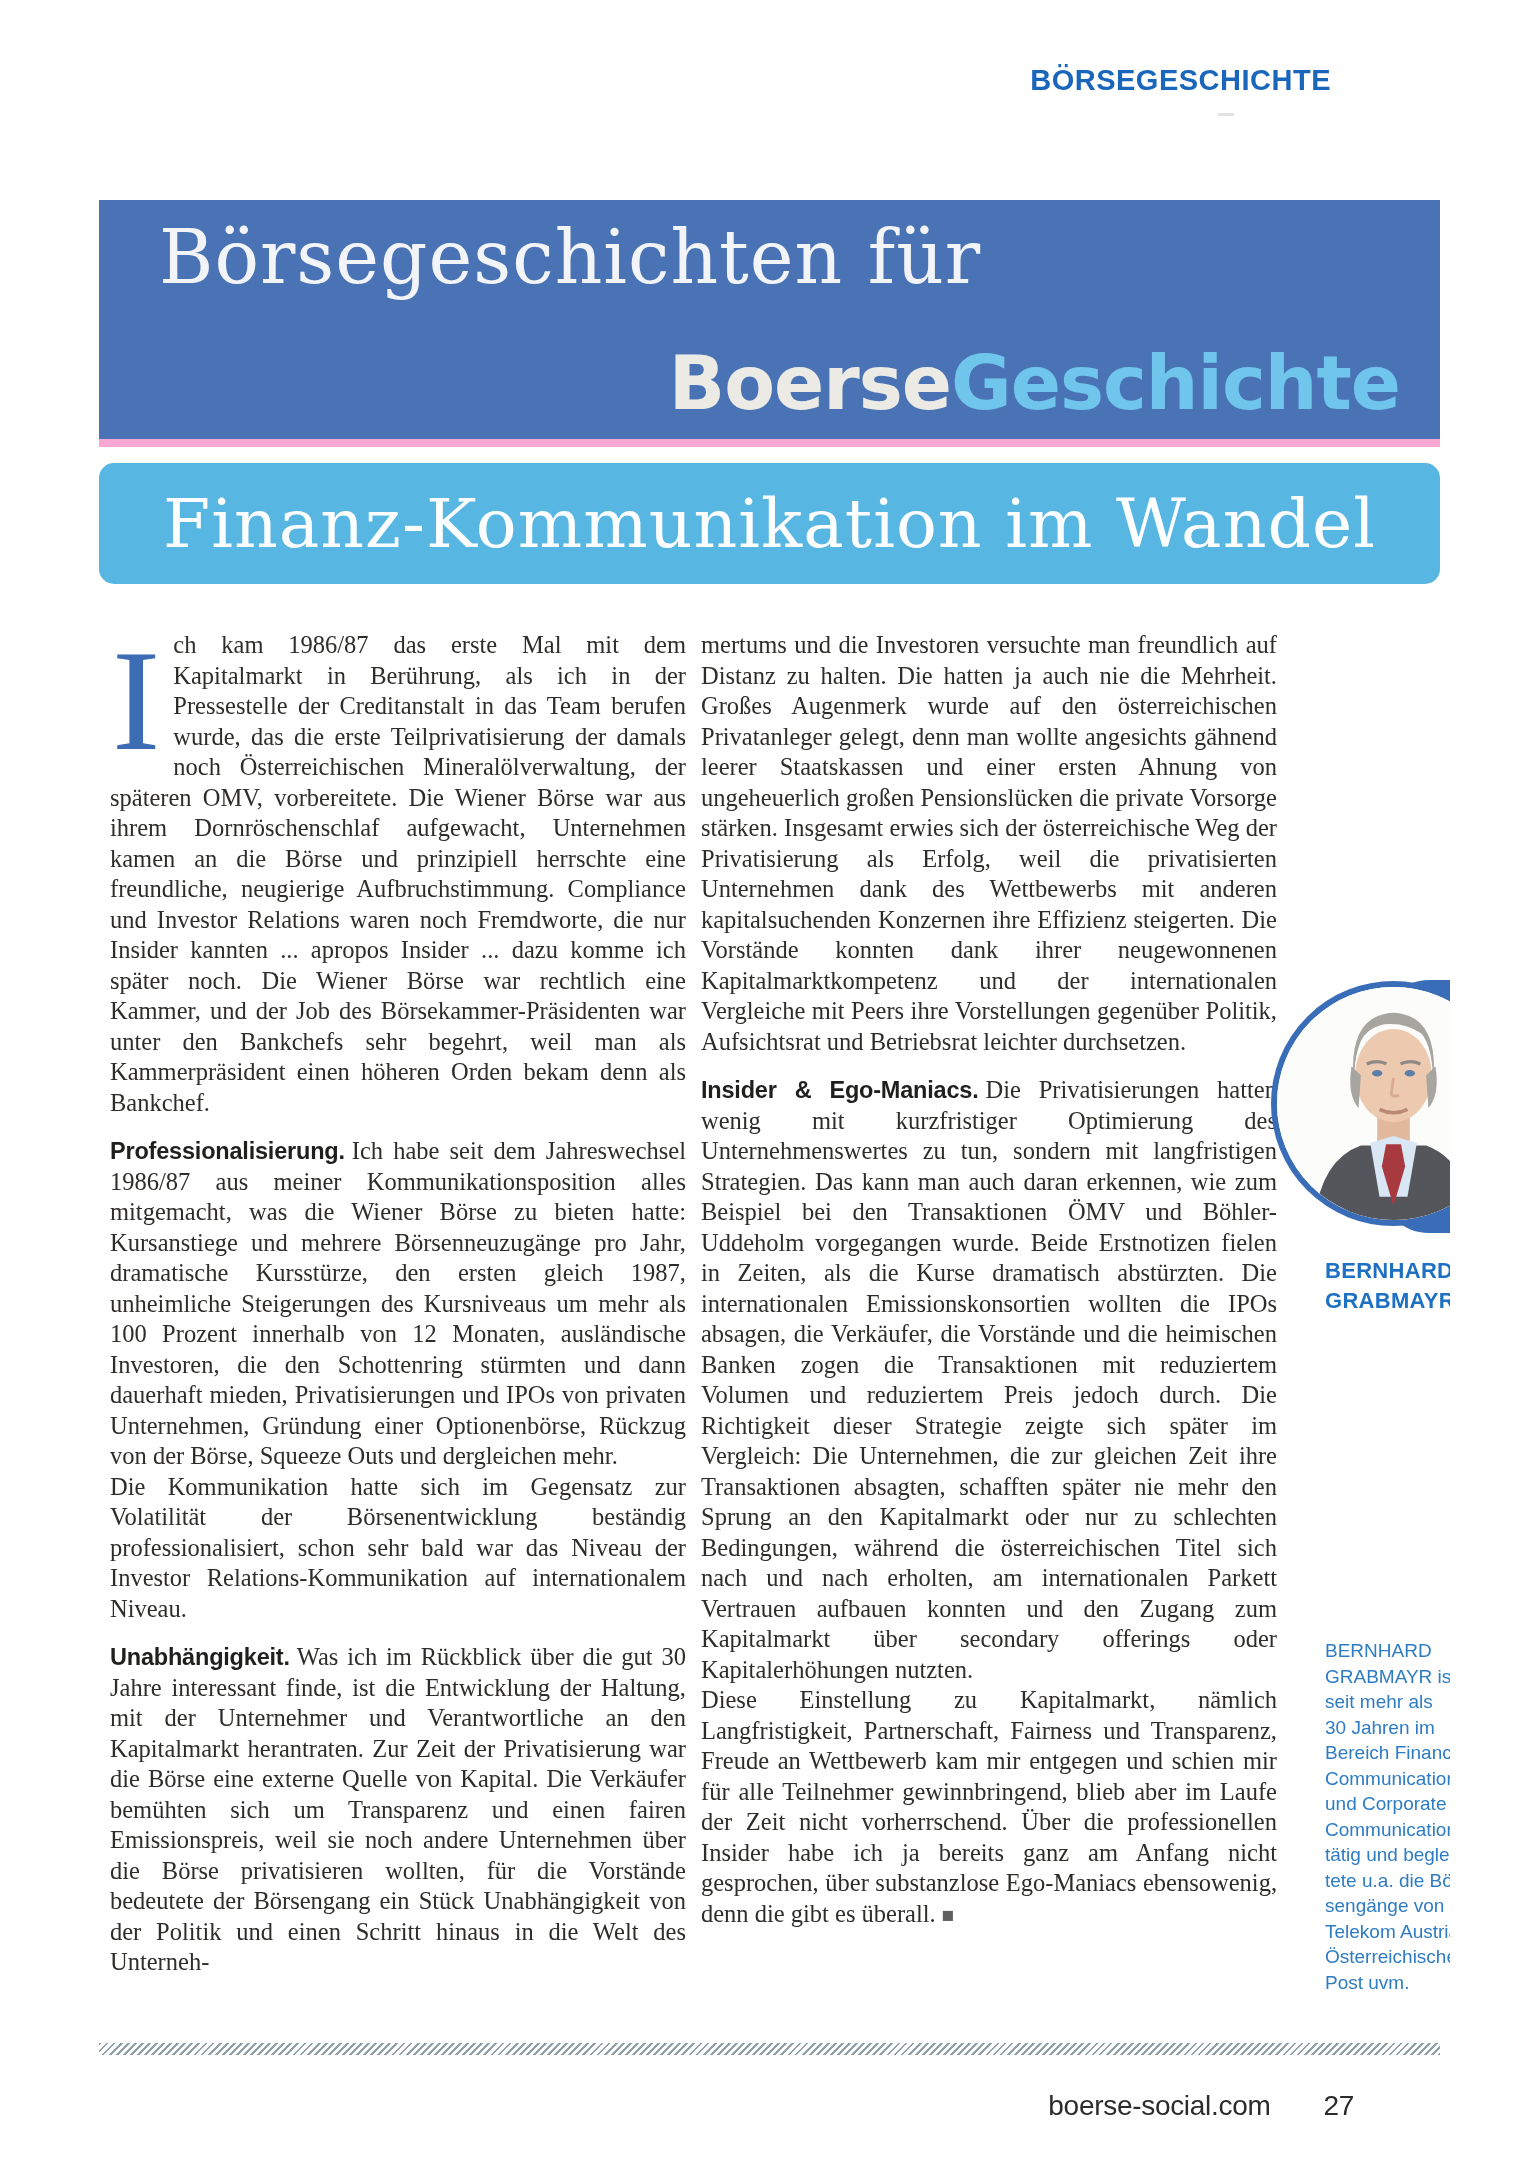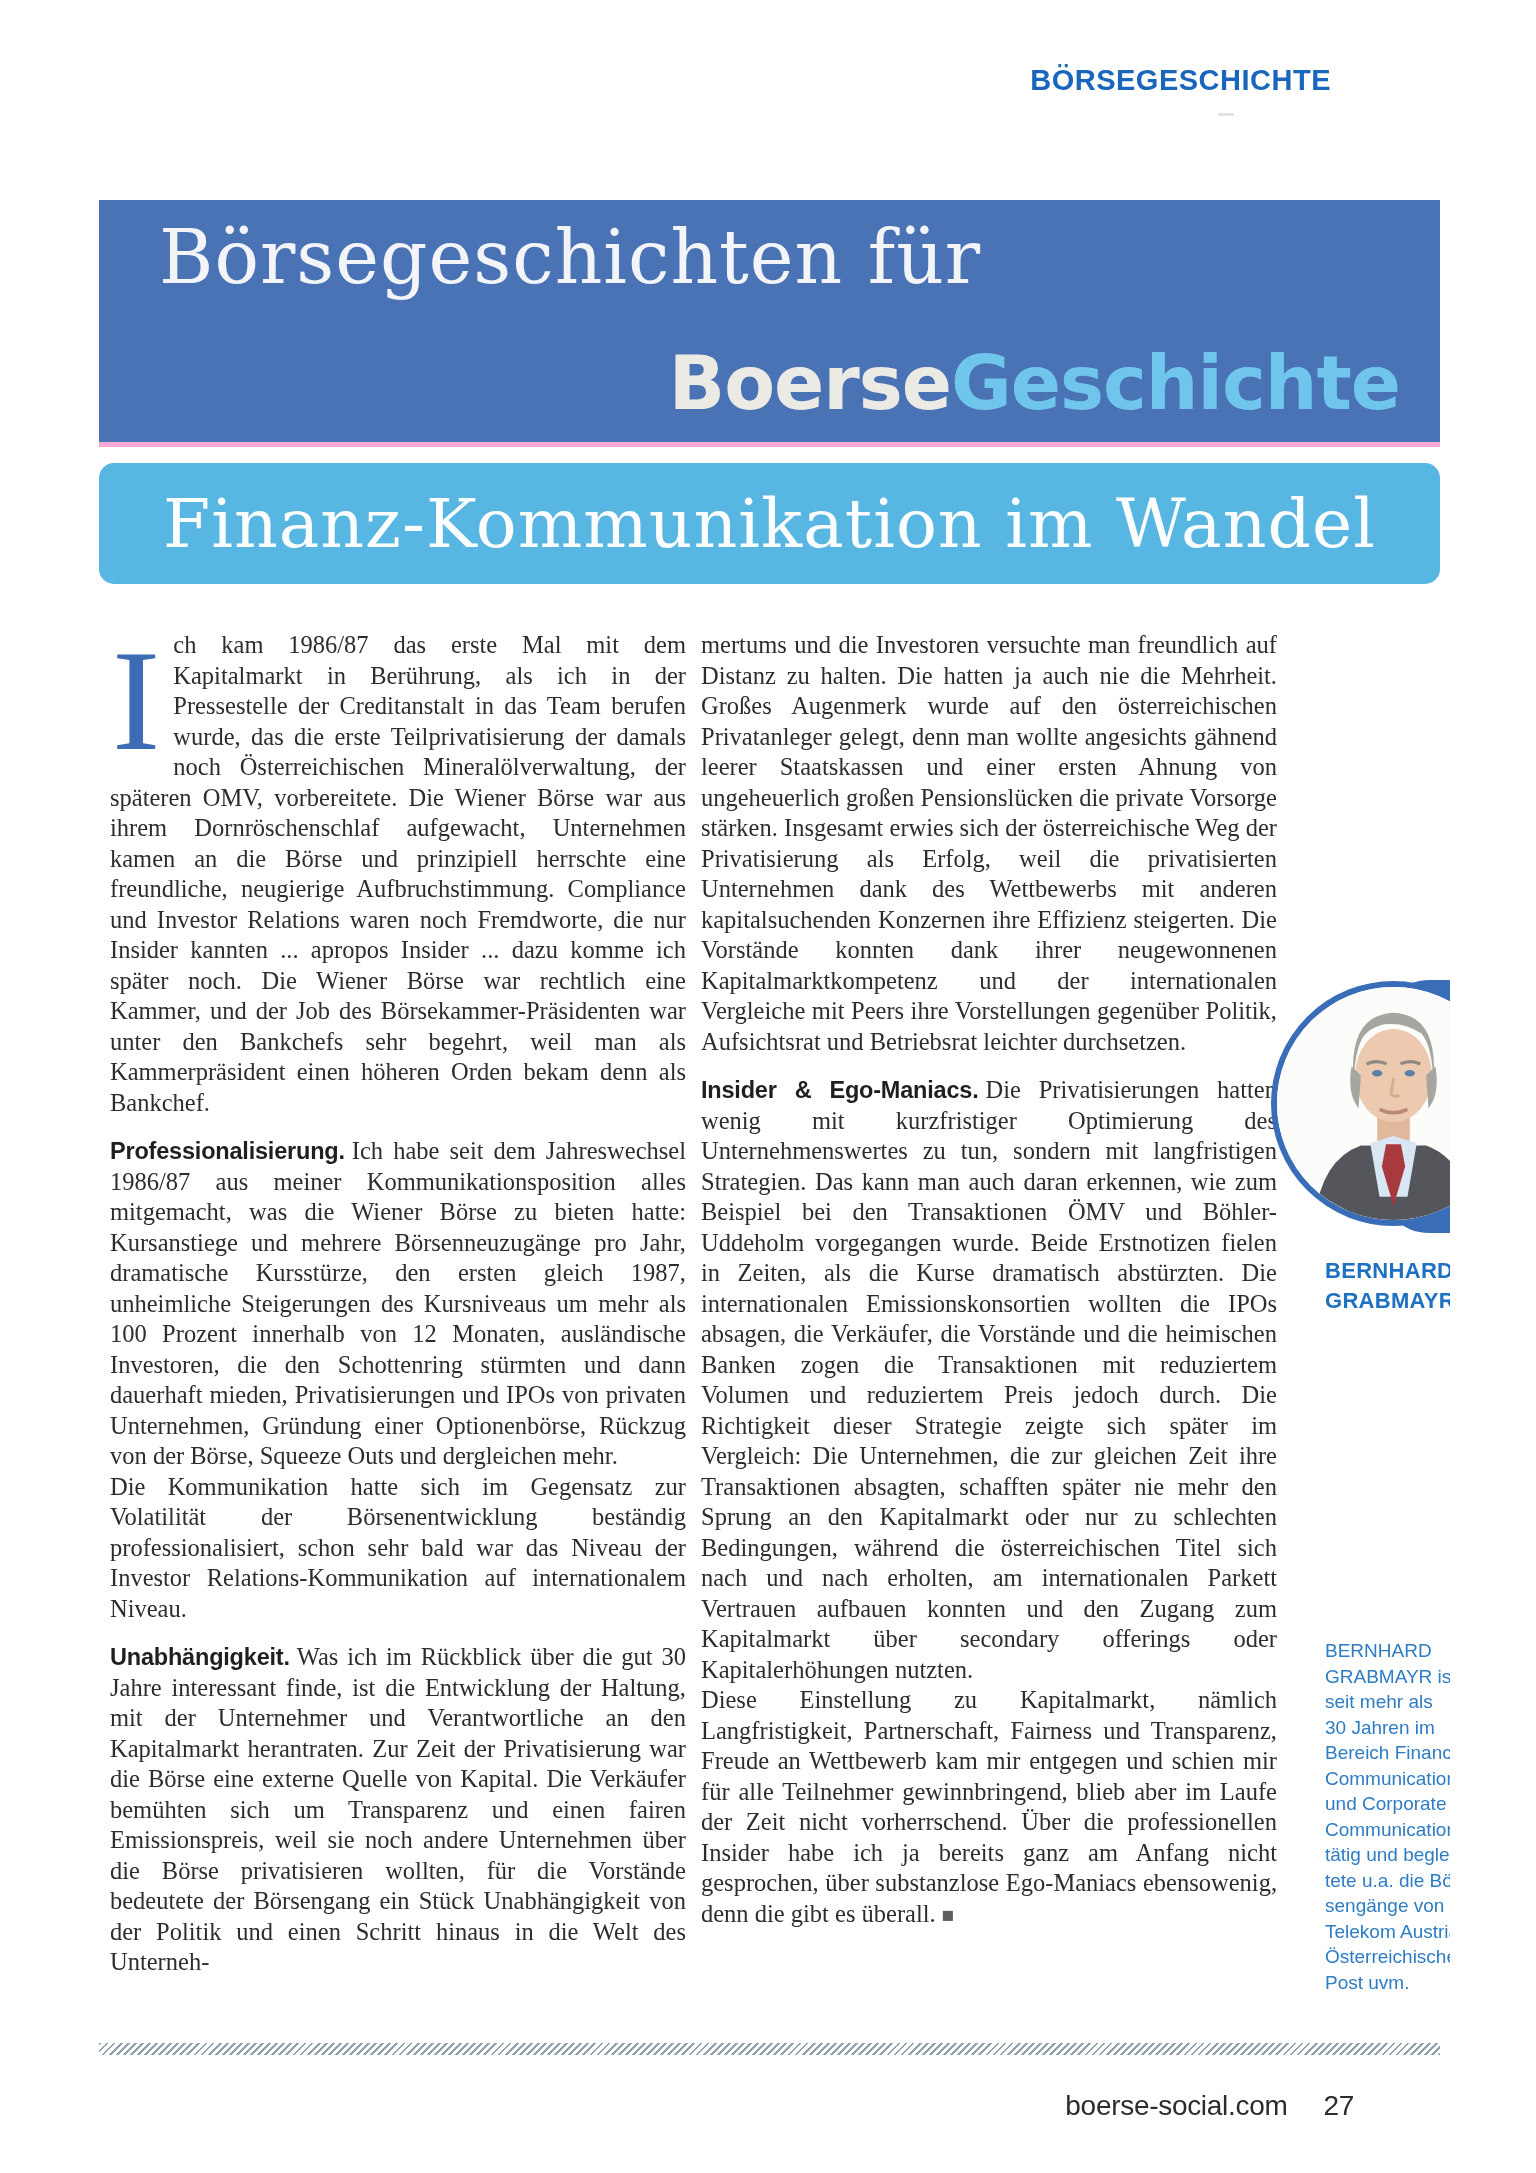--- a/index.html
+++ b/index.html
@@ -11,21 +11,21 @@
   .kicker {
     position:absolute; top:64px; right:119px;
     font-family:"Liberation Sans", sans-serif; font-weight:bold;
     font-size:29px; letter-spacing:0.5px; color:#1a66bb;
   }
   .tiny-mark {position:absolute; top:113px; left:1218px; width:16px; height:3px; background:#e3e3e3;}
 
   
   .banner-main {
     position:absolute; left:99px; top:200px; width:1341px; height:247px;
-    background:#4a73b5; border-bottom:5px solid #f9a8d4; box-sizing:border-box;
+    background:#4a73b5; border-bottom:8px solid #f9a8d4; box-sizing:border-box;
   }
   .banner-main-line1 {
     position:absolute; left:60px; top:14px;
     font-family:"DejaVu Serif", serif; font-weight:normal;
     font-size:74px; color:#f2f4f7; letter-spacing:1px;
   }
   .banner-main-line2 {
     position:absolute; right:40px; top:116px;
     font-family:"DejaVu Sans", sans-serif; font-weight:bold;
     font-size:74px; letter-spacing:-1px; white-space:nowrap;margin-top:24px;
@@ -90,21 +90,21 @@
   
   .hatch {
     position:absolute; left:99px; top:2043px; width:1341px; height:12px;
     background:repeating-linear-gradient(135deg, #90a0ab 0px, #90a0ab 2px, #ffffff 2px, #ffffff 5px);
   }
   .footer-line {
     position:absolute; top:2090px; right:96px;
     font-family:"Liberation Sans", sans-serif; font-size:28px;
     color:#2c2c2c; letter-spacing:-0.3px;
   }
-  .page-num {margin-left:36px;}
+  .page-num {margin-left:53px;}
 </style>
 </head>
 <body>
 
 <div class="page">
 
   <div class="kicker">BÖRSEGESCHICHTE</div>
   <div class="tiny-mark"></div>
 
   <div class="banner-main">

